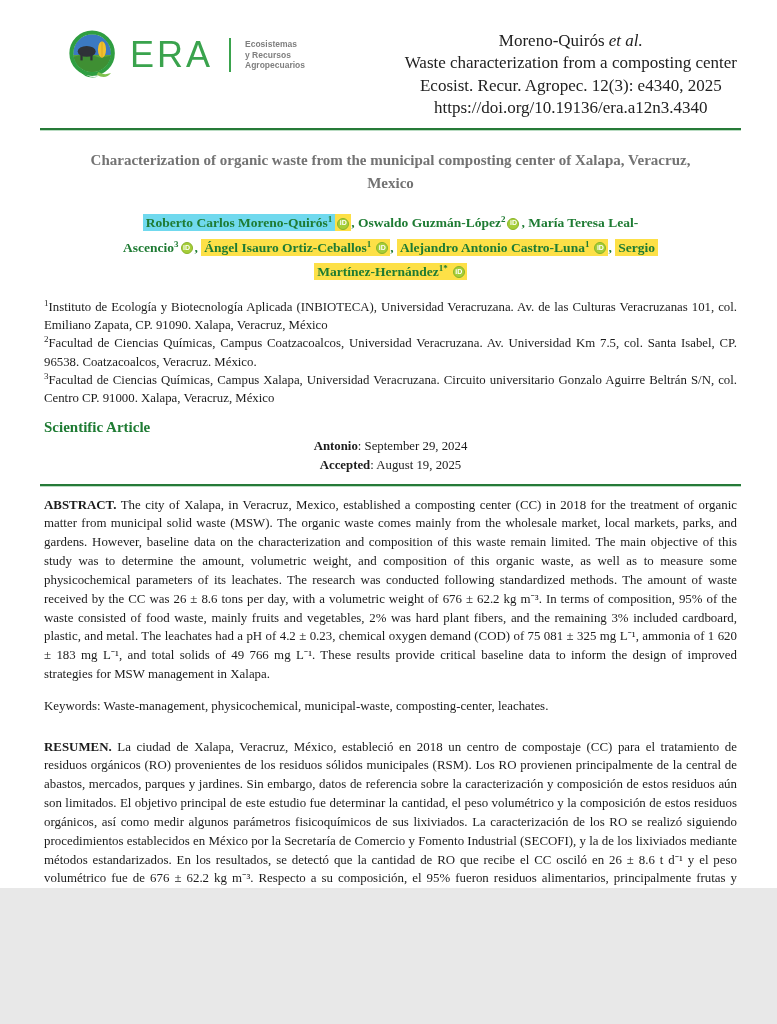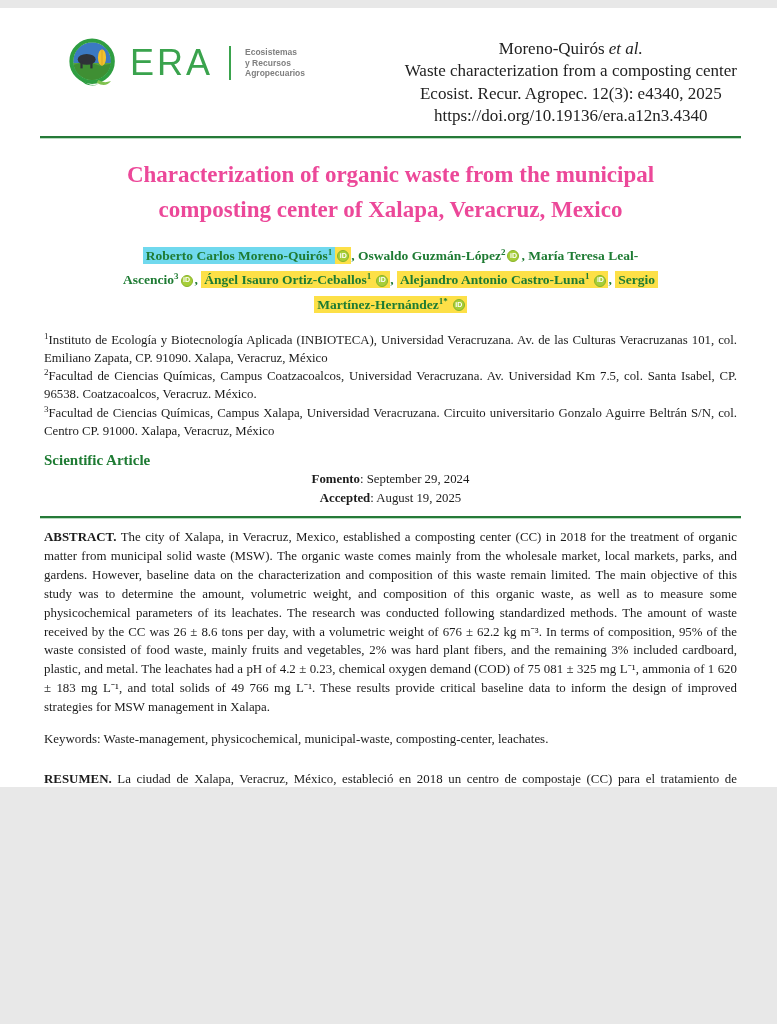--- a/index.html
+++ b/index.html
@@ -1,36 +1,36 @@
 <!DOCTYPE html>
 <html><head>
 <meta charset="utf-8">
 <style>
   html,body{margin:0;padding:0;background:#e8e8e8;}
   .page{
-    width:777px;height:779px;box-sizing:border-box;margin:8px auto;
+    width:777px;height:888px;box-sizing:border-box;margin:0 auto;
     background:#ffffff;padding:28px 40px 0 44px;overflow:hidden;
     font-family:"Liberation Serif",serif;color:#1c1c1c;position:relative;
   }
   
   .header-row{display:flex;justify-content:space-between;align-items:flex-start;}
   .logo-block{display:flex;align-items:center;gap:8px;padding-left:22px;}
   .logo-mark{width:54px;height:54px;}
   .era-word{font-family:"Liberation Sans",sans-serif;font-size:36px;letter-spacing:3px;
     color:#3aa34d;font-weight:400;line-height:1;margin-left:2px;}
   .logo-divider{width:2px;height:34px;background:#3aa34d;margin:0 6px 0 8px;}
   .logo-tagline{font-family:"Liberation Sans",sans-serif;font-size:8.5px;line-height:1.25;
     color:#7f7f7f;font-weight:700;}
   .cite-header{text-align:center;font-size:17px;line-height:1.32;color:#222;padding-top:2px;}
   .cite-header .doi{color:#222;text-decoration:none;}
   .rule{border:none;border-top:2.5px solid #267a38;border-bottom:1px solid #b9dcc2;
     margin:8px -4px 0 -4px;height:0;}
   
-  .title-en{margin:18px 26px 0;text-align:center;font-size:23px;line-height:1.55;
-    font-weight:700;color:#ec4899;}
+  .title-en{margin:18px 26px 0;text-align:center;font-size:15px;line-height:1.55;
+    font-weight:700;color:#737373;}
   .title-es{margin:16px 60px 0;text-align:center;font-size:17.5px;line-height:1.55;
     font-weight:700;color:#2e8b44;}
   
   .authors{margin-top:16px;text-align:center;color:#1e7b33;font-weight:700;
     font-size:13.5px;line-height:1.8;}
   .author-line{white-space:nowrap;}
   .hl-cyan{background:#70d9ee;padding:1px 3px;}
   .hl-yellow{background:#fde047;padding:1px 3px;}
   .orcid-wrap{padding:1px 2px;}
   .orcid-badge{display:inline-flex;width:12px;height:12px;border-radius:50%;
@@ -105,21 +105,21 @@
     </div>
 
   <div class="affiliations" id="affiliations">
       <p><sup>1</sup>Instituto de Ecología y Biotecnología Aplicada (INBIOTECA), Universidad Veracruzana. Av. de las Culturas Veracruzanas 101, col. Emiliano Zapata, CP. 91090. Xalapa, Veracruz, México</p>
       <p><sup>2</sup>Facultad de Ciencias Químicas, Campus Coatzacoalcos, Universidad Veracruzana. Av. Universidad Km 7.5, col. Santa Isabel, CP. 96538. Coatzacoalcos, Veracruz. México.</p>
       <p><sup>3</sup>Facultad de Ciencias Químicas, Campus Xalapa, Universidad Veracruzana. Circuito universitario Gonzalo Aguirre Beltrán S/N, col. Centro CP. 91000. Xalapa, Veracruz, México</p>
     </div>
 
 
   <div class="article-type">Scientific Article</div>
-  <div class="dates"><b>Fomento</b><span>: September 29, 2024</span></div>
+  <div class="dates"><b>Antonio</b><span>: September 29, 2024</span></div>
   <div class="dates"><b>Accepted</b><span>: August 19, 2025</span></div>
 
   <hr class="rule rule2">
 
   <p class="para"><span class="lead">ABSTRACT.</span><span> The city of Xalapa, in Veracruz, Mexico, established a composting center (CC) in 2018 for the treatment of organic matter from municipal solid waste (MSW). The organic waste comes mainly from the wholesale market, local markets, parks, and gardens. However, baseline data on the characterization and composition of this waste remain limited. The main objective of this study was to determine the amount, volumetric weight, and composition of this organic waste, as well as to measure some physicochemical parameters of its leachates. The research was conducted following standardized methods. The amount of waste received by the CC was 26 ± 8.6 tons per day, with a volumetric weight of 676 ± 62.2 kg m⁻³. In terms of composition, 95% of the waste consisted of food waste, mainly fruits and vegetables, 2% was hard plant fibers, and the remaining 3% included cardboard, plastic, and metal. The leachates had a pH of 4.2 ± 0.23, chemical oxygen demand (COD) of 75 081 ± 325 mg L⁻¹, ammonia of 1 620 ± 183 mg L⁻¹, and total solids of 49 766 mg L⁻¹. These results provide critical baseline data to inform the design of improved strategies for MSW management in Xalapa.</span></p>
   <p class="kw-line" style="margin:0;"><span class="lead">Keywords:</span><span> Waste-management, physicochemical, municipal-waste, composting-center, leachates.</span></p>
 
   <p class="para resumen"><span class="lead">RESUMEN.</span><span> La ciudad de Xalapa, Veracruz, México, estableció en 2018 un centro de compostaje (CC) para el tratamiento de residuos orgánicos (RO) provenientes de los residuos sólidos municipales (RSM). Los RO provienen principalmente de la central de abastos, mercados, parques y jardines. Sin embargo, datos de referencia sobre la caracterización y composición de estos residuos aún son limitados. El objetivo principal de este estudio fue determinar la cantidad, el peso volumétrico y la composición de estos residuos orgánicos, así como medir algunos parámetros fisicoquímicos de sus lixiviados. La caracterización de los RO se realizó siguiendo procedimientos establecidos en México por la Secretaría de Comercio y Fomento Industrial (SECOFI), y la de los lixiviados mediante métodos estandarizados. En los resultados, se detectó que la cantidad de RO que recibe el CC osciló en 26 ± 8.6 t d⁻¹ y el peso volumétrico fue de 676 ± 62.2 kg m⁻³. Respecto a su composición, el 95% fueron residuos alimentarios, principalmente frutas y verduras, 2% fue fibra dura vegetal y el resto incluía cartón, plástico y metal. Por otro lado, los lixiviados presentaron un pH de 4.2 ± 0.23, concentraciones de demanda química de oxígeno (DQO) de 75 081 ± 325 mg L⁻¹, amonio de 1 620 ± 183 mg L⁻¹ y sólidos totales de 49 766 mg L⁻¹. Estos resultados proporcionan datos de referencia fundamentales para diseñar estrategias mejoradas para la gestión de los residuos sólidos urbanos en Xalapa.</span></p>
 
 </div>

